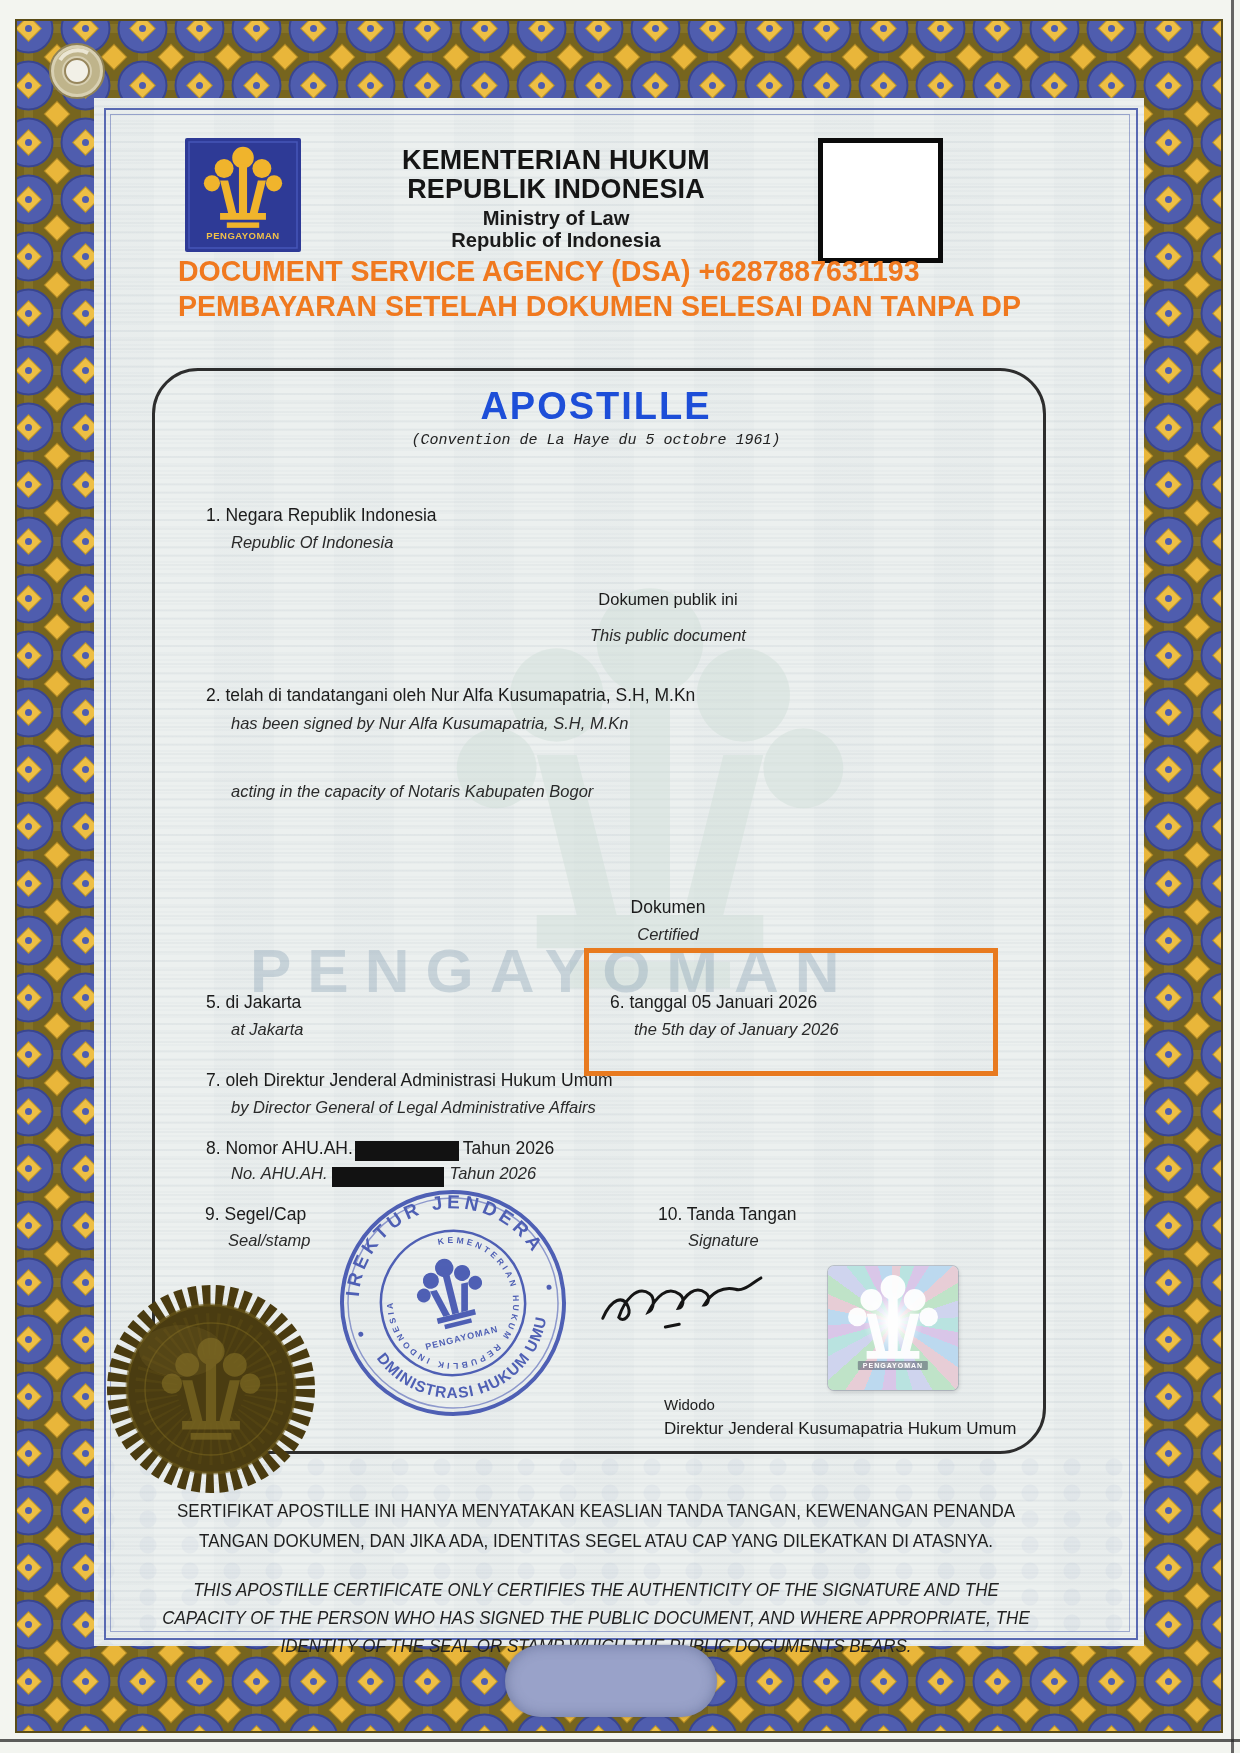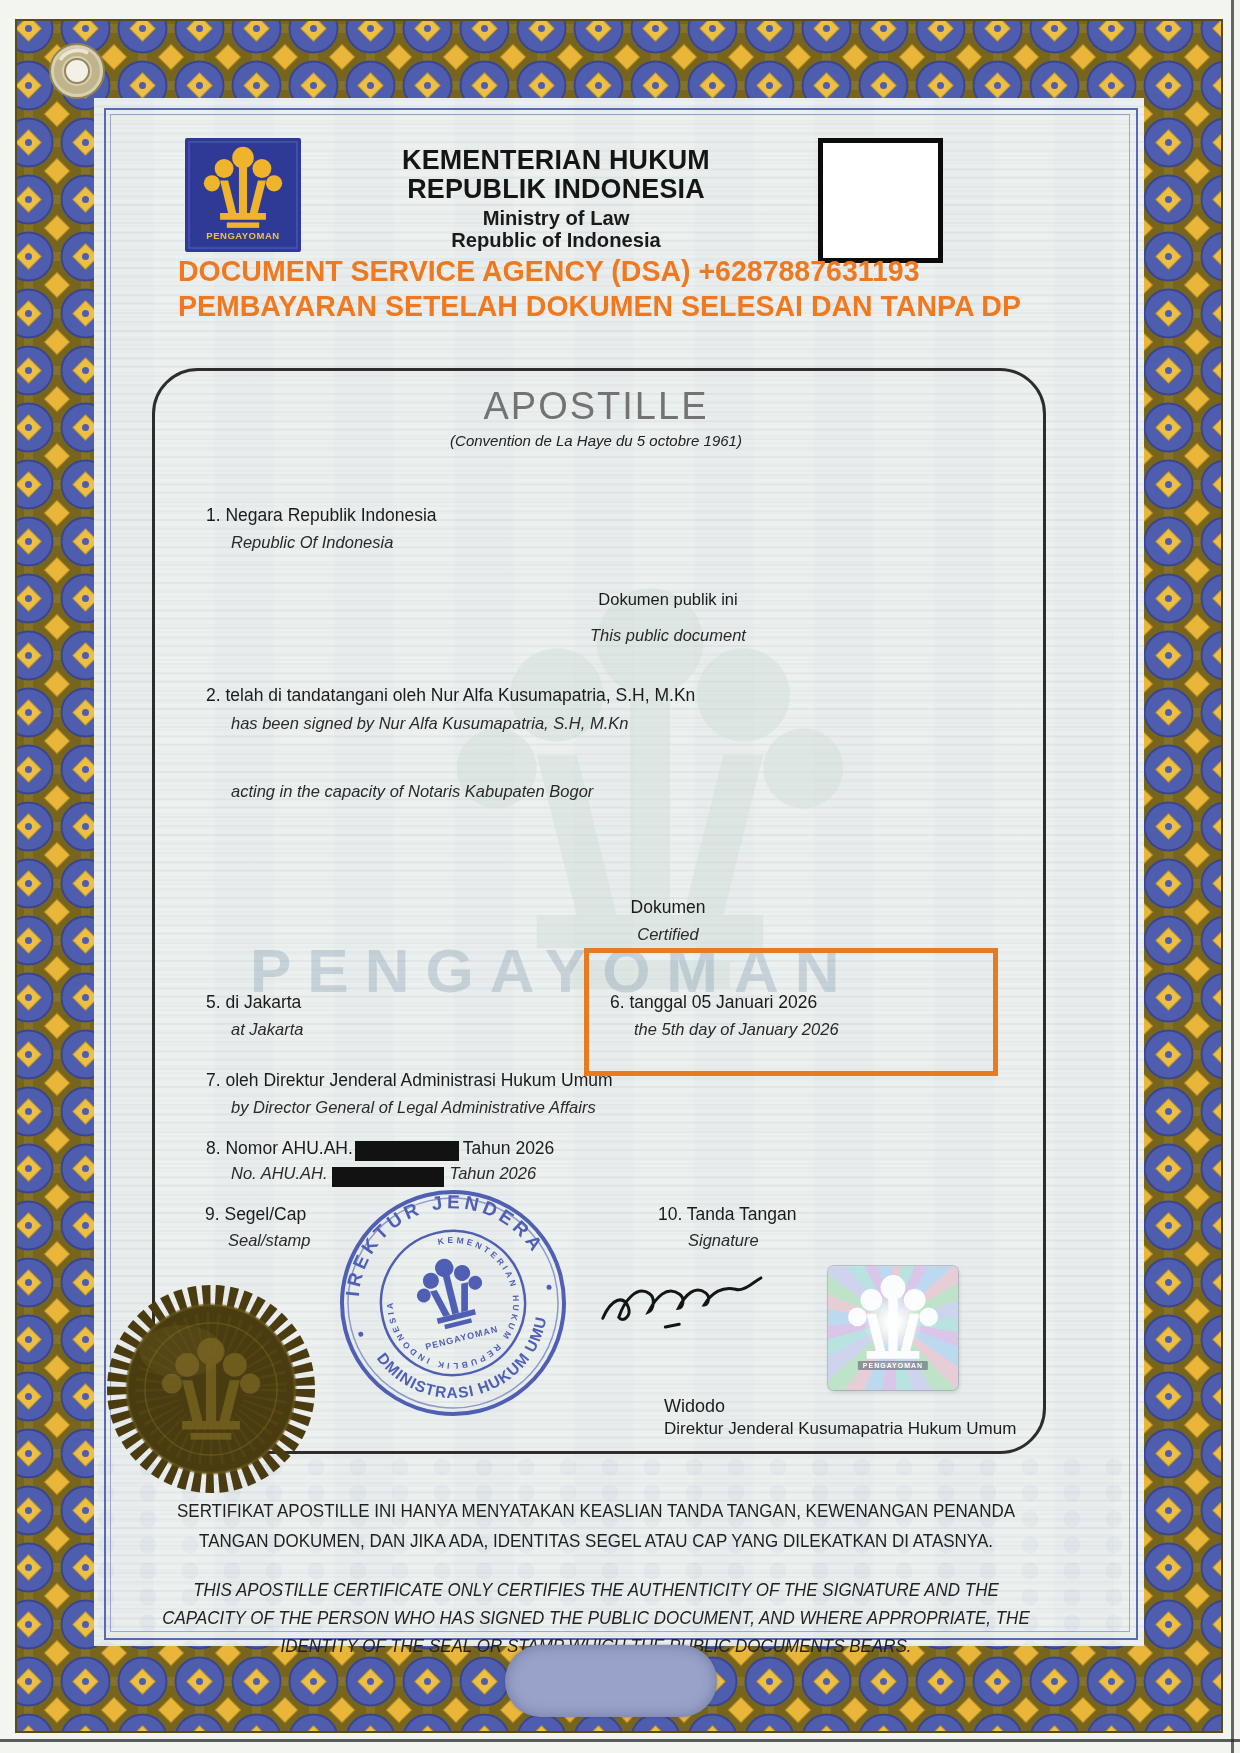--- a/index.html
+++ b/index.html
@@ -16,22 +16,22 @@
   .scallops{left:96px;top:1455px;width:1046px;height:190px;z-index:1;opacity:.55;
     background:radial-gradient(circle at 10px 12px, rgba(130,150,190,.14) 8px, rgba(0,0,0,0) 9px);
     background-size:42px 26px;}
   .blueline{position:absolute;z-index:2;border:2px solid rgba(63,82,168,.85);}
   .blueline.inner2{border:1px solid rgba(63,82,168,.45);}
   
   .min-id{font-weight:700;font-size:28px;line-height:29px;color:#151515;letter-spacing:.2px;}
   .min-en{font-weight:700;font-size:21px;line-height:22px;color:#1a1a1a;}
   .center-x{transform:translateX(-50%) scaleX(.96);}
   .promo{font-weight:700;font-size:30px;color:#f0791f;transform:scaleX(.95);transform-origin:left;z-index:3;}
-  .main-title{font-weight:400;font-size:38px;letter-spacing:2px;color:#737373;z-index:3;}
-  .subtitle{font-style:italic;font-size:15px;color:#222;z-index:3;}
+  .main-title{font-weight:700;font-size:38px;letter-spacing:2px;color:#1d4ed8;z-index:3;}
+  .subtitle{font-style:italic;font-size:15px;color:#222;z-index:3;font-family:Liberation Mono, monospace;}
   .id-line{font-weight:400;font-size:17.5px;color:#1b1b1b;z-index:4;}
   .en-line{font-style:italic;font-weight:400;font-size:16.5px;color:#2a2a2a;z-index:4;}
   .redact{display:inline-block;background:#121212;vertical-align:middle;}
   .disc-id{font-size:17.5px;line-height:30px;color:#1f1f1f;text-align:center;z-index:3;transform:scaleX(.97);}
   .disc-en{font-style:italic;font-size:17.5px;line-height:28px;color:#222;text-align:center;z-index:3;transform:scaleX(.97);}
   .mainbox{left:152px;top:368px;width:888px;height:1080px;border:3px solid #2d2d2d;border-radius:46px;z-index:2;}
   .orangebox{left:584px;top:948px;width:404px;height:118px;border:5px solid #e87a1f;z-index:3;}
   .whiteredact{left:818px;top:138px;width:115px;height:115px;background:#fff;border:5px solid #0b0b0b;z-index:3;}
   .holo{left:828px;top:1266px;width:130px;height:124px;border-radius:6px;z-index:4;
     box-shadow:0 0 0 1px rgba(120,130,150,.4), 1px 2px 4px rgba(0,0,0,.15);
@@ -196,21 +196,21 @@
     <path d="M66 58 L80 56" fill="none" stroke="#151515" stroke-width="3" stroke-linecap="round"></path>
   </svg>
 
   <div class="abs holo">
     <svg style="position:absolute;left:0;top:0;width:130px;height:124px" viewBox="0 0 130 124">
       <use href="#treeShape" transform="translate(65,54) scale(1.55)" style="color:#ffffff" opacity=".95"></use>
     </svg>
     <div class="holo-label nw">PENGAYOMAN</div>
   </div>
 
-  <div class="abs nw" style="left:664px;top:1396px;font-size:18px;color:#1c1c1c;z-index:4">Widodo</div>
+  <div class="abs nw" style="left:664px;top:1396px;font-size:15px;color:#1c1c1c;z-index:4">Widodo</div>
   <div class="abs nw" style="left:664px;top:1419px;font-size:17px;color:#1c1c1c;z-index:4">Direktur Jenderal Kusumapatria Hukum Umum</div>
 
   <svg class="abs" style="left:102px;top:1280px;width:218px;height:218px;z-index:5" viewBox="-109 -109 218 218">
     <circle r="93" fill="none" stroke="#4a3b10" stroke-width="22" stroke-dasharray="8 5"></circle>
     <circle r="84" fill="#4a3c11"></circle>
     <circle r="84" fill="none" stroke="#6a5819" stroke-width="3" opacity=".6"></circle>
     <circle r="55" fill="none" stroke="#6a5819" stroke-width="42" stroke-dasharray="2.5 6" opacity=".25"></circle>
     <circle r="66" fill="none" stroke="#7d6a20" stroke-width="1.5" opacity=".5"></circle>
     <use href="#treeShape" transform="translate(0,-2) scale(1.7)" style="color:#7a6722" opacity=".75"></use>
     <ellipse cx="-30" cy="-38" rx="42" ry="26" fill="#8a7630" opacity=".18"></ellipse>

